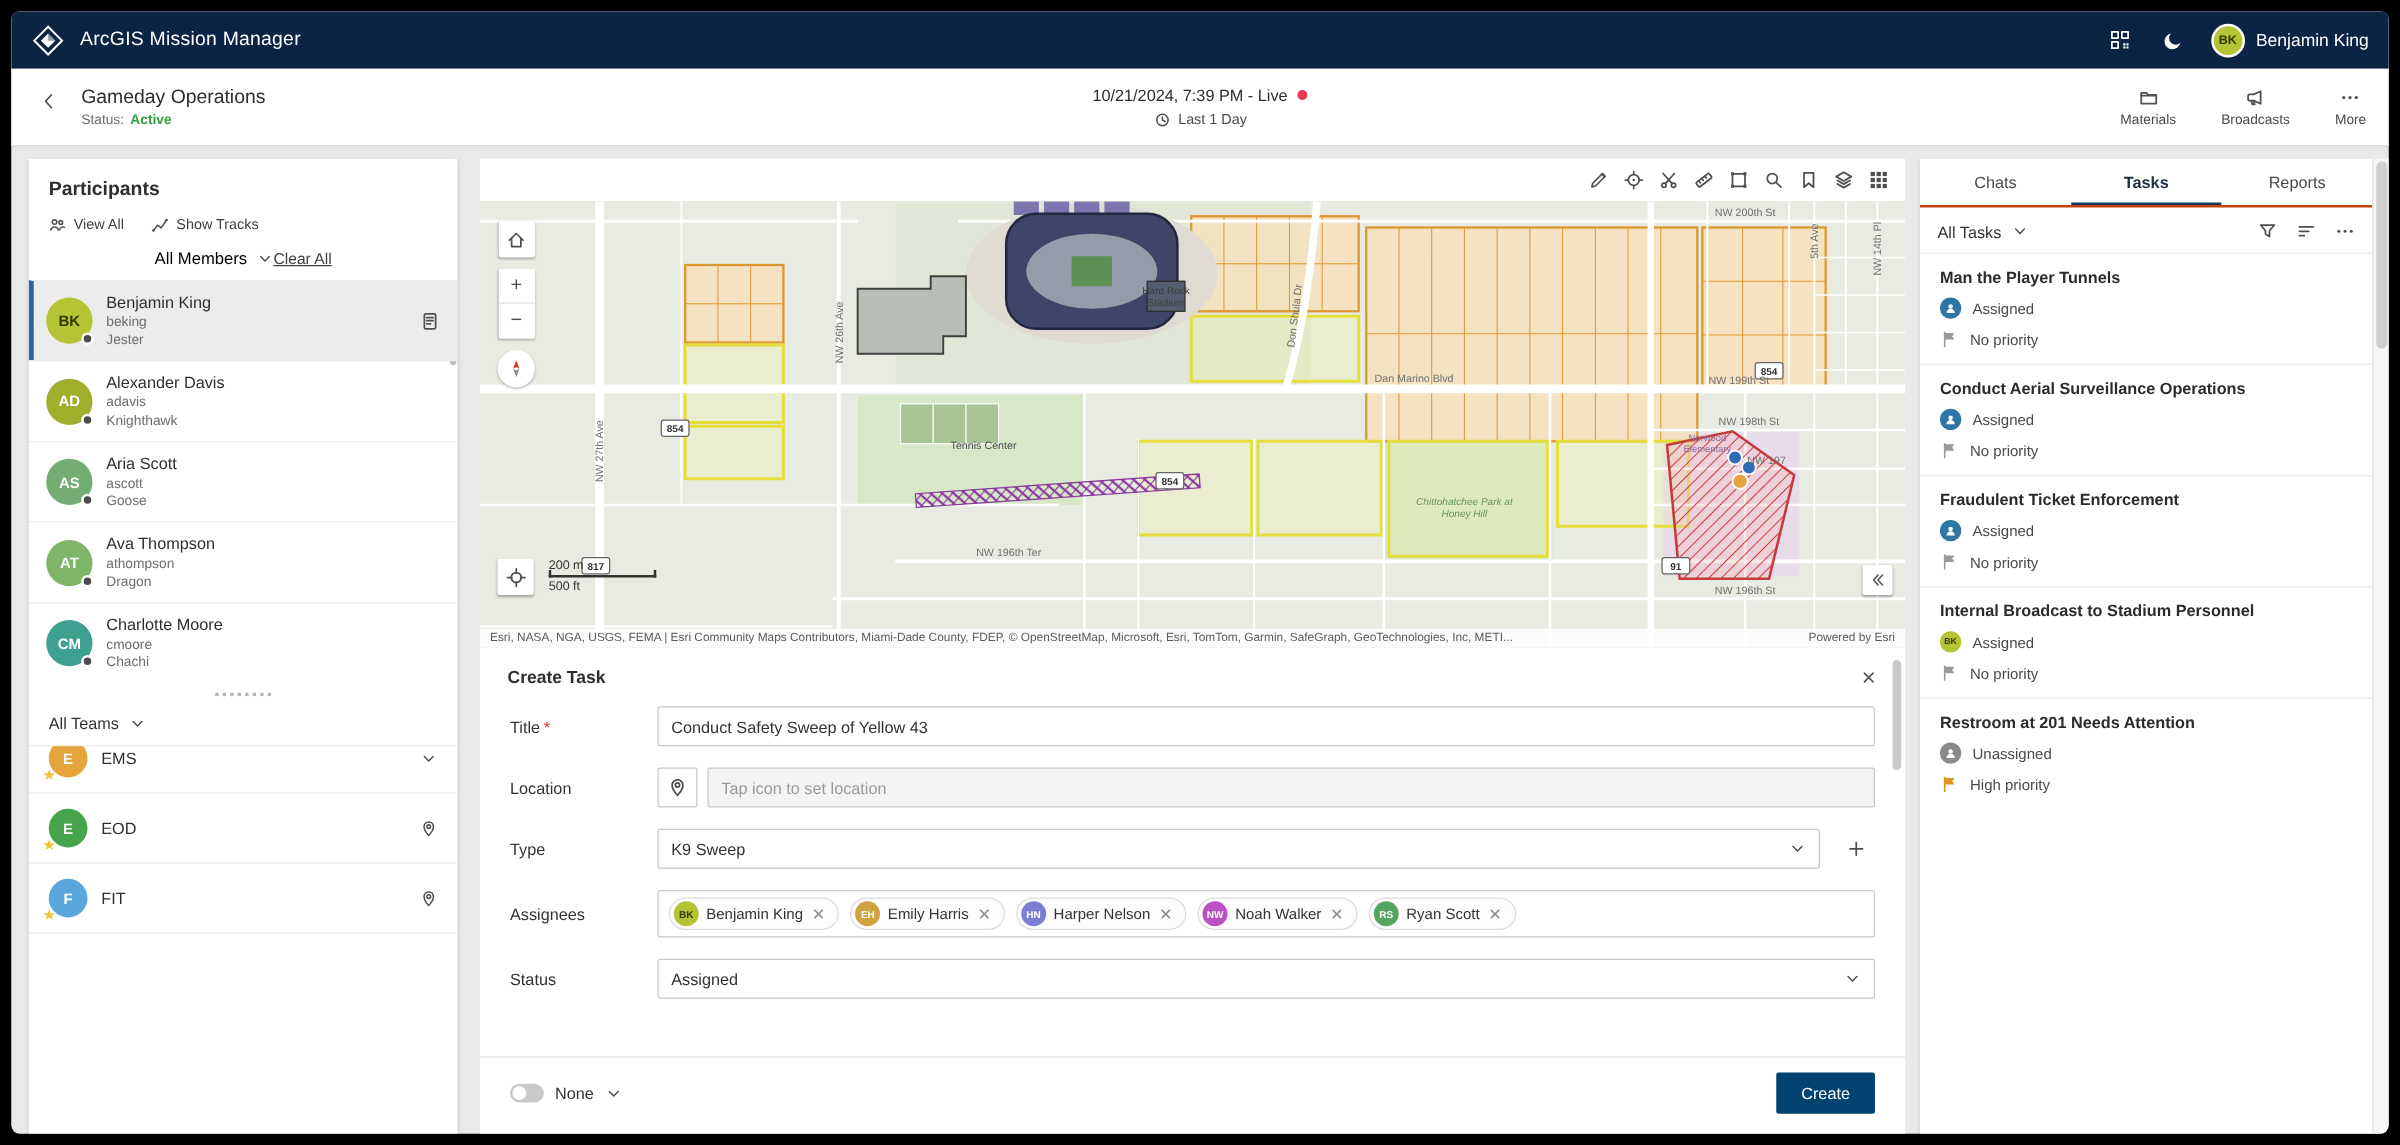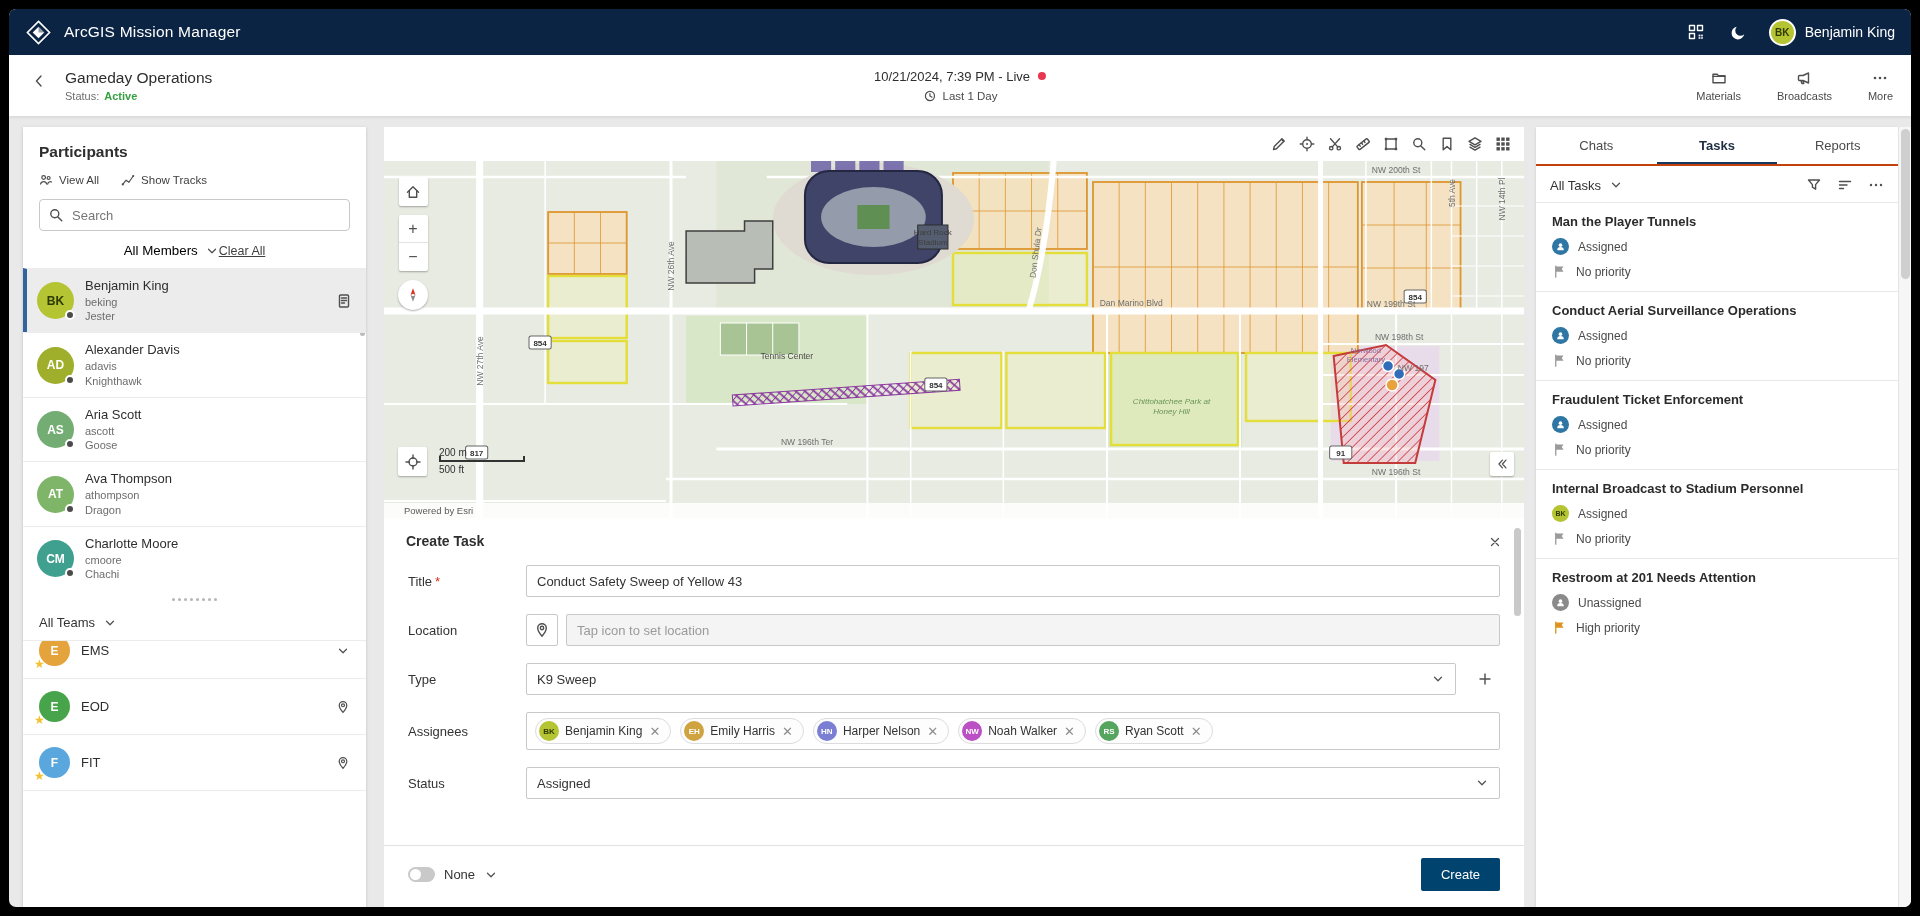--- a/index.html
+++ b/index.html
@@ -268,29 +268,20 @@
             <span data-interactable="false">
               <svg viewBox="0 0 16 16" class="i14">
                     <path d="M2 13 L5.8 8.2 L9 10.6 L14 3.4"></path>
                     <circle cx="2" cy="13" r="1.2" fill="#4f4f4f" stroke="none"></circle>
                     <circle cx="14" cy="3.4" r="1.2" fill="#4f4f4f" stroke="none"></circle>
                   </svg>
             </span>
             <span data-interactable="false">Show Tracks</span>
           </button>
         </div>
-        <div class="pc-search">
-          <span class="sicon" data-interactable="false">
-            <svg viewBox="0 0 16 16" class="i16">
-                  <circle cx="6.8" cy="6.8" r="4"></circle>
-                  <path d="M9.9 9.9 L13.8 13.8"></path>
-                </svg>
-          </span>
-          <input data-interactable="true" placeholder="Search" style="">
-        </div>
         <div class="pc-filterrow">
           <button class="pc-dd" data-interactable="true">
             <span data-interactable="false">All Members</span>
             <span data-interactable="false">
                   <svg viewBox="0 0 16 16" width="11" height="11" class="i14">
                     <path d="M4 6 L8 10 L12 6"></path>
                   </svg>
                 </span>
           </button>
           <button class="clear-all" data-interactable="true">Clear All</button>
@@ -683,20 +674,21 @@
 
         <div class="map-collapse ctl-box">
               <button class="ctl-btn" data-interactable="true" style="width:24px;height:24px;">
                 <svg viewBox="0 0 16 16" class="i14">
                   <path d="M8.5 3.5 L4.5 8 L8.5 12.5 M12.5 3.5 L8.5 8 L12.5 12.5"></path>
                 </svg>
               </button>
             </div>
 
         <div class="attribution" data-interactable="false">
+          <span class="attr-text" data-interactable="false">Esri, NASA, NGA, USGS, FEMA | Esri Community Maps Contributors, Miami-Dade County, FDEP, © OpenStreetMap, Microsoft, Esri, TomTom, Garmin, SafeGraph, GeoTechnologies, Inc, METI...</span>
           <span class="powered" data-interactable="false">Powered by Esri</span>
         </div>
       </div>
 
       <div class="task-panel" data-interactable="false">
         <div class="tp-scrollthumb" data-interactable="true"></div>
         <div class="tp-header">
           <span class="tp-title" data-interactable="false">Create Task</span>
           <button data-interactable="true">
                 <svg viewBox="0 0 16 16" class="i14">

